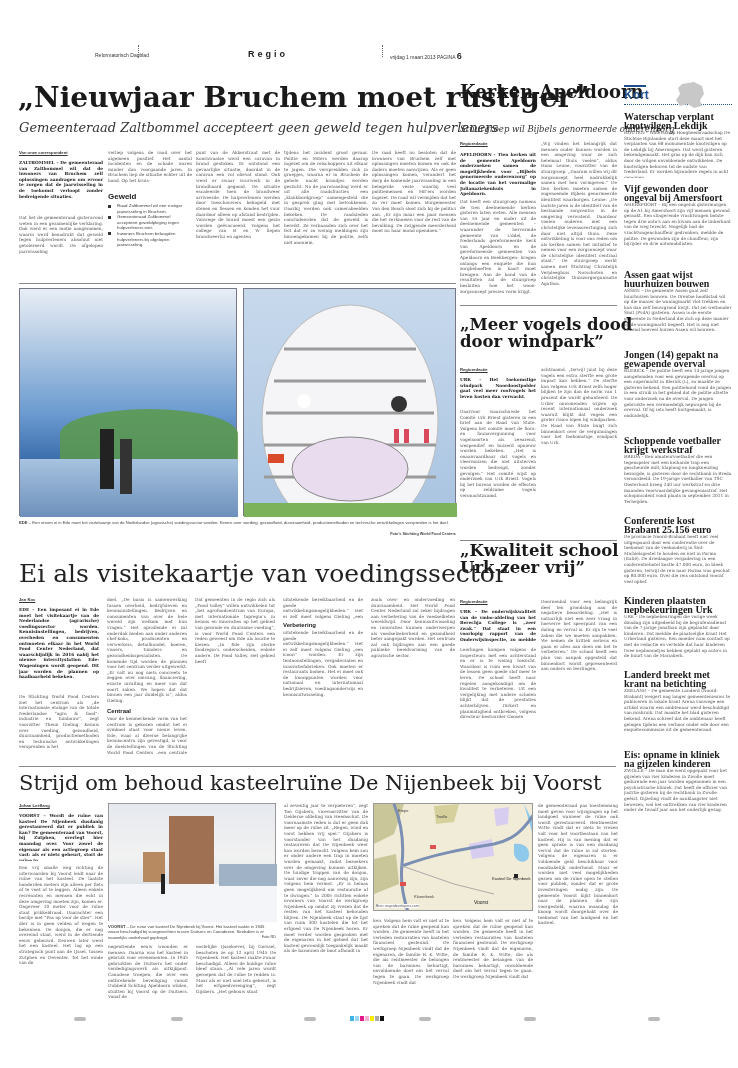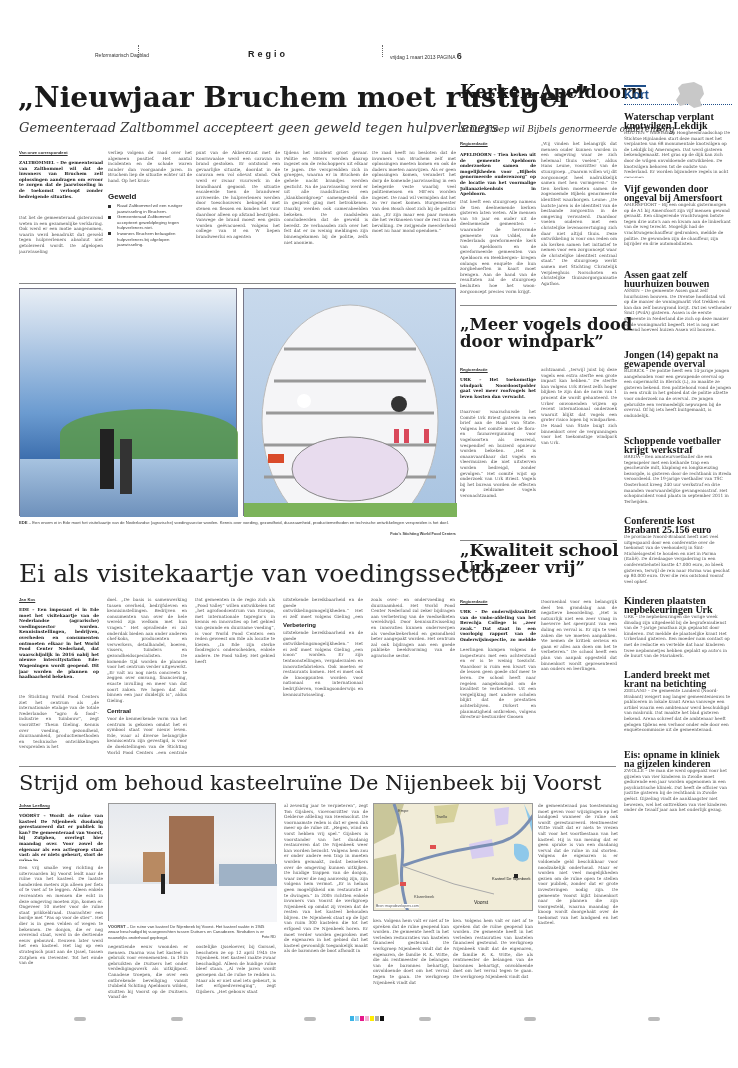--- a/index.html
+++ b/index.html
@@ -70,21 +70,21 @@
 <div class="abs" style="left:624px;top:112px;width:108px">
   <div style="margin-bottom:6px">
     <div class="kort-h">Waterschap verplant knotwilgen Lekdijk</div>
     <div class="txt" style="height:48px;text-align:left">HOUTEN – Waterschap Hoogheemraadschap De Stichtse Rijnlanden start deze maart met het verplanten van 68 monumentale knotwilgen op de Lekdijk bij Amerongen. Dat werd gisteren bekendgemaakt. Het gras op de dijk kan zich door de wilgen onvoldoende ontwikkelen. De knotwilgen behoren tot de oudste van Nederland. Er worden bijzondere regels in acht genomen.</div>
   </div>
   <div style="margin-bottom:6px">
     <div class="kort-h">Vijf gewonden door ongeval bij Amersfoort</div>
     <div class="txt" style="height:62px;text-align:left">AMERSFOORT – Bij een ongeluk gistermorgen op de A1 bij Amersfoort zijn vijf mensen gewond geraakt. Een slingerende vrachtwagen botste tegen drie auto's aan en kwam aan de linkerkant van de weg terecht. Mogelijk had de vrachtwagenchauffeur gedronken, meldde de politie. De gewonden zijn de chauffeur, zijn bijrijder en drie automobilisten.</div>
   </div>
   <div style="margin-bottom:6px">
-    <div class="kort-h">Assen gaat zelf huurhuizen bouwen</div>
+    <div class="kort-h">Assen gaat wijst huurhuizen bouwen</div>
     <div class="txt" style="height:56px;text-align:left">ASSEN – De gemeente Assen gaat zelf huurhuizen bouwen. De Drentse hoofdstad wil op die manier de woningmarkt vlot trekken en kan dan zelf bouwgrond kwijt. Dat zei wethouder Smit (PvdA) gisteren. Assen is de eerste gemeente in Nederland die zich op deze manier op de woningmarkt begeeft. Het is nog niet bekend hoeveel huizen Assen wil bouwen.</div>
   </div>
   <div style="margin-bottom:6px">
     <div class="kort-h">Jongen (14) gepakt na gewapende overval</div>
     <div class="txt" style="height:62px;text-align:left">BLERICK – De politie heeft een 14-jarige jongen aangehouden voor een gewapende overval op een supermarkt in Blerick (L), zo maakte ze gisteren bekend. Een politiehond vond de jongen in een struik in het gebied dat de politie afzette voor onderzoek na de overval. De jongen gebruikte een vermoedelijk nepwapen bij de overval. Of hij iets heeft buitgemaakt, is onduidelijk.</div>
   </div>
   <div style="margin-bottom:6px">
     <div class="kort-h">Schoppende voetballer krijgt werkstraf</div>
     <div class="txt" style="height:56px;text-align:left">BREDA – Een amateurvoetballer die een tegenspeler met een keiharde trap een gescheurde milt, klaplong en longkneuzing bezorgde, is gisteren door de rechtbank in Breda veroordeeld. De 19-jarige voetballer van TSC Oosterhout kreeg 240 uur werkstraf en drie maanden voorwaardelijke gevangenisstraf. Het schopincident vond plaats in september 2011 in Terheijden.</div>
   </div>

